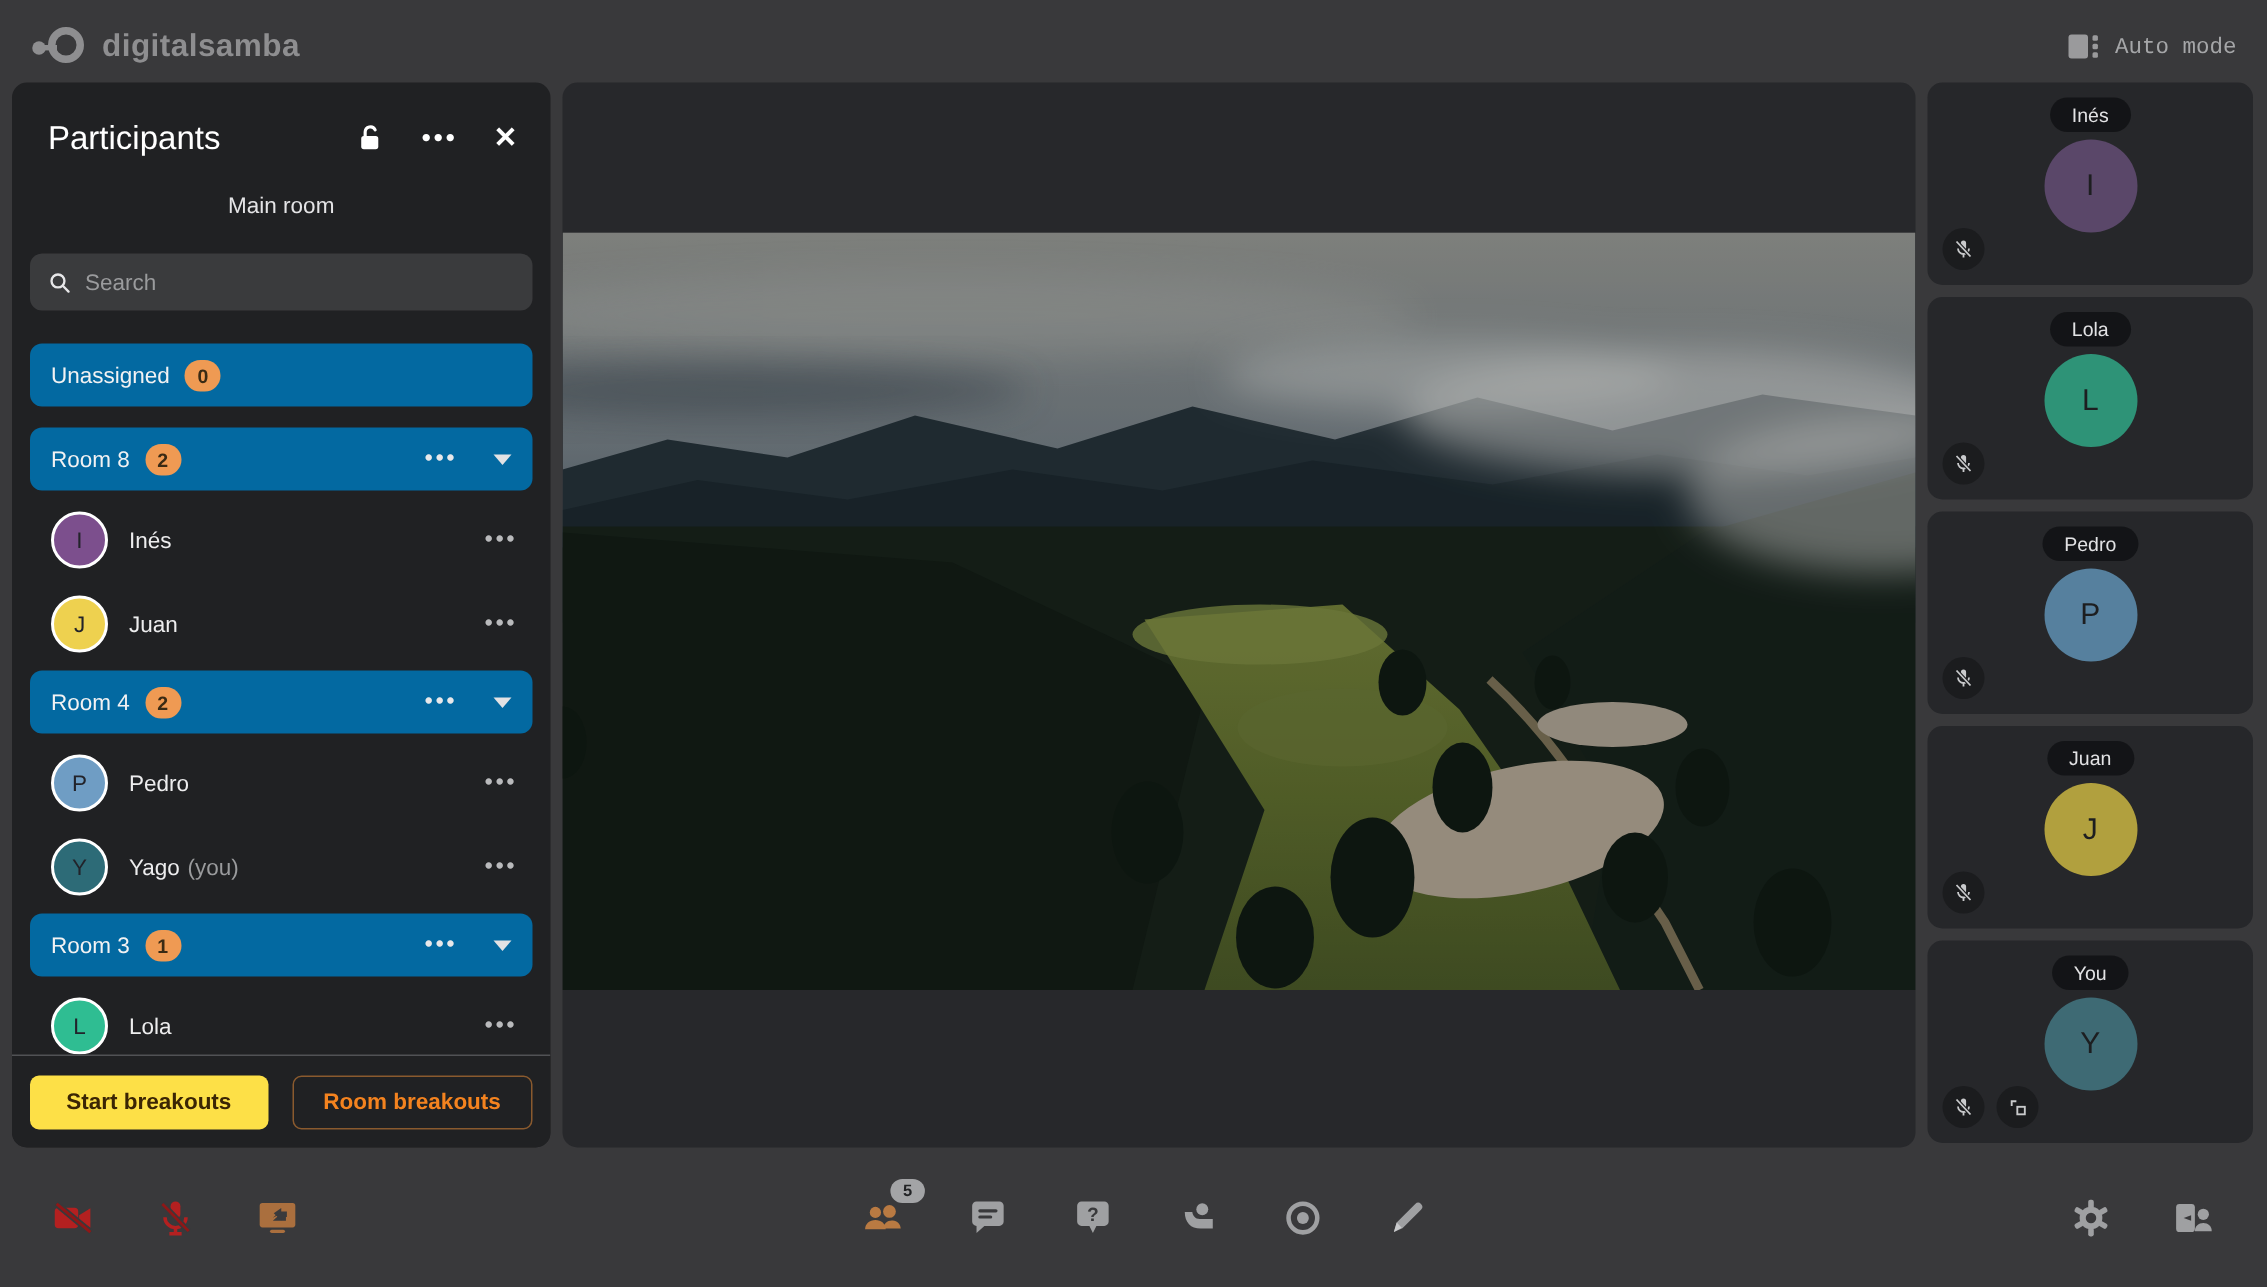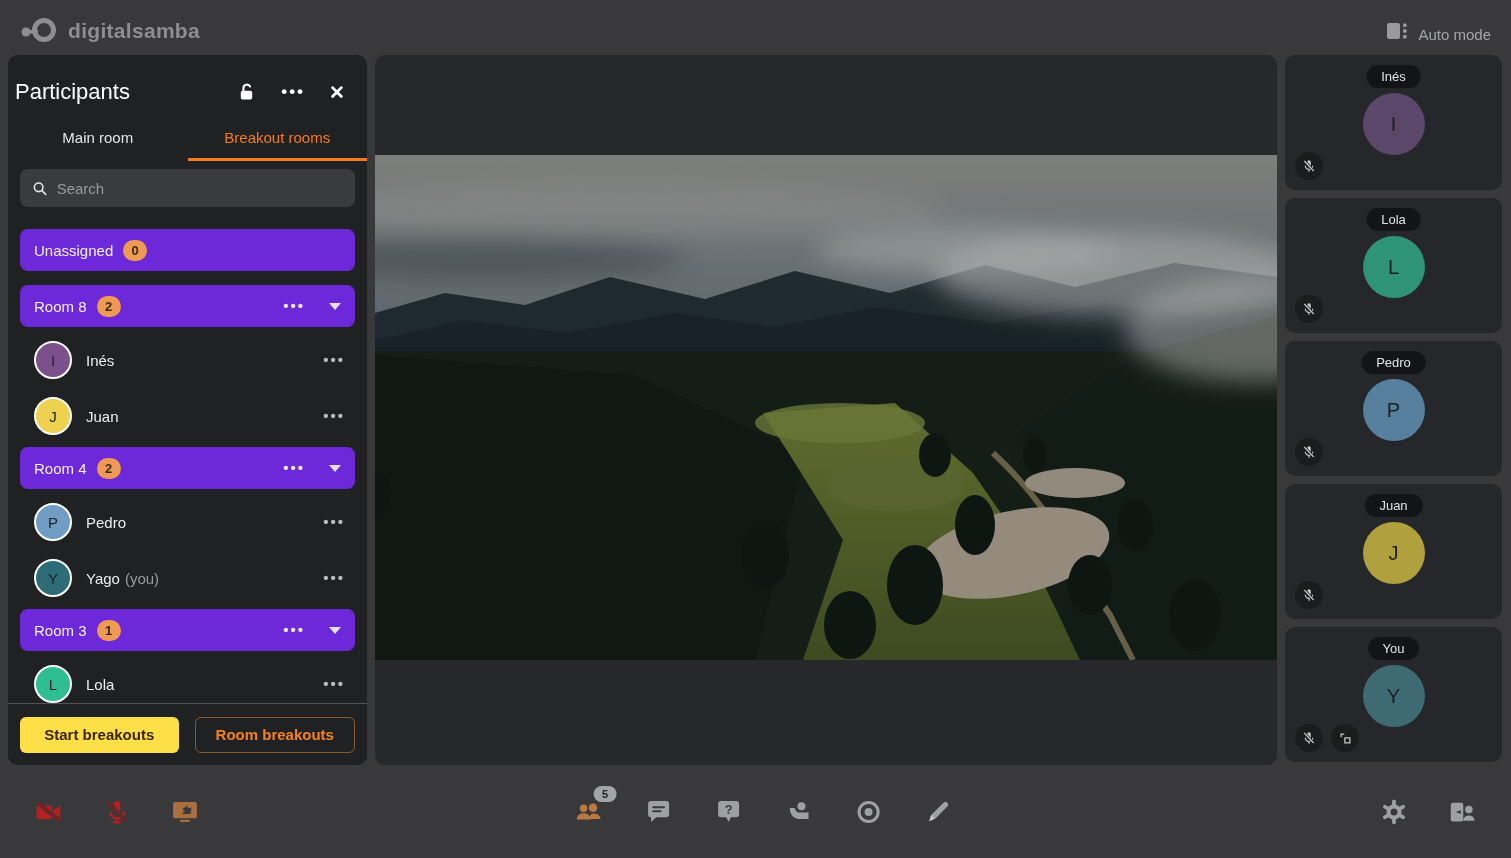--- a/index.html
+++ b/index.html
@@ -7,48 +7,48 @@
   body {
     background:#39393b;
     font-family:"Liberation Sans", sans-serif;
     color:#e6e6e8;
     position:relative;
   }
   
   .topbar { height:62px; display:flex; align-items:center; padding:0 20px; }
   .brand-wrap { display:flex; align-items:center; gap:10px; }
   .brand { font-size:21px; font-weight:bold; color:#8e8e90; letter-spacing:.3px; }
-  .topbar-right { margin-left:auto; display:flex; align-items:flex-end; gap:9px; }
+  .topbar-right { margin-left:auto; display:flex; align-items:center; gap:9px;font-family:Liberation Mono, monospace; }
   .mode-label { font-size:15px; color:#a5a6a8; }
 
   
   .panel {
     position:absolute; left:8px; top:55px; width:359px; height:710px;
     background:#202123; border-radius:10px; overflow:hidden;
   }
-  .panel-header { display:flex; align-items:center; padding:24px 22px 10px 7px; }
+  .panel-header { display:flex; align-items:center; padding:24px 22px 10px 24px; }
   .panel-title { font-size:22px; font-weight:500; color:#fff; flex:1; }
   .panel-header-icons { display:flex; align-items:center; gap:24px; }
   .hicon { cursor:pointer; display:flex; align-items:center; }
   .dots { color:#fff; font-size:17px; letter-spacing:2px; font-weight:bold; line-height:10px; }
   .close-x { color:#fff; font-size:19px; font-weight:bold; }
 
   .tabs { display:flex; height:44px; margin-top:2px; }
   .tab { flex:1; display:flex; align-items:center; justify-content:center;
          font-size:15px; color:#e4e4e6; cursor:pointer; border-bottom:3px solid transparent; }
   .tab.active { color:#f47b20; border-bottom-color:#f47b20; }
 
   .panel-body { padding:8px 12px 0 12px; height:596px; overflow:hidden; }
   .search-box { height:38px; background:#3a3b3d; border-radius:8px; display:flex;
                 align-items:center; padding:0 12px; gap:9px; margin-bottom:22px; }
   .search-box input { background:transparent; border:none; outline:none; color:#bef264;
                       font-size:15px; width:100%; font-family:"Liberation Sans",sans-serif; }
   .search-box input::placeholder { color:#9a9b9d; }
 
-  .section-row { height:42px; background:#6d28d9; border-radius:8px; display:flex;
+  .section-row { height:42px; background:#0369a1; border-radius:8px; display:flex;
                  align-items:center; padding:0 14px; margin-bottom:14px; }
   .room-row { margin-bottom:8px; cursor:pointer; }
   .section-label { font-size:15px; color:#f2f2f3; }
   .count-badge { background:#ef9a53; color:#3a2a14; border-radius:11px; min-width:24px;
                  height:21px; display:flex; align-items:center; justify-content:center;
                  font-size:13px; font-weight:bold; margin-left:10px; padding:0 7px; }
   .section-actions { margin-left:auto; display:flex; align-items:center; gap:24px; }
   .row-dots { color:#e8e8ea; font-size:15px; letter-spacing:2px; font-weight:bold; line-height:8px; cursor:pointer; }
   .caret-down { width:0; height:0; border-left:6px solid transparent; border-right:6px solid transparent;
                 border-top:7px solid #e2e2e4; cursor:pointer; }
@@ -135,21 +135,20 @@
           <rect x="5.5" y="10.5" width="13" height="10" rx="2" fill="#fff"></rect>
         </svg>
       </span>
       <span class="hicon dots">•••</span>
       <span class="hicon close-x">✕</span>
     </div>
   </div>
 
   <div class="tabs">
     <div class="tab">Main room</div>
-    <div class="tab active">Breakout rooms</div>
   </div>
 
   <div class="panel-body">
     <div class="search-box">
       <svg width="17" height="17" viewBox="0 0 20 20">
         <circle cx="8.5" cy="8.5" r="5.5" fill="none" stroke="#e6e6e8" stroke-width="2"></circle>
         <line x1="13" y1="13" x2="17.5" y2="17.5" stroke="#e6e6e8" stroke-width="2" stroke-linecap="round"></line>
       </svg>
       <input type="text" placeholder="Search" style="">
     </div>

